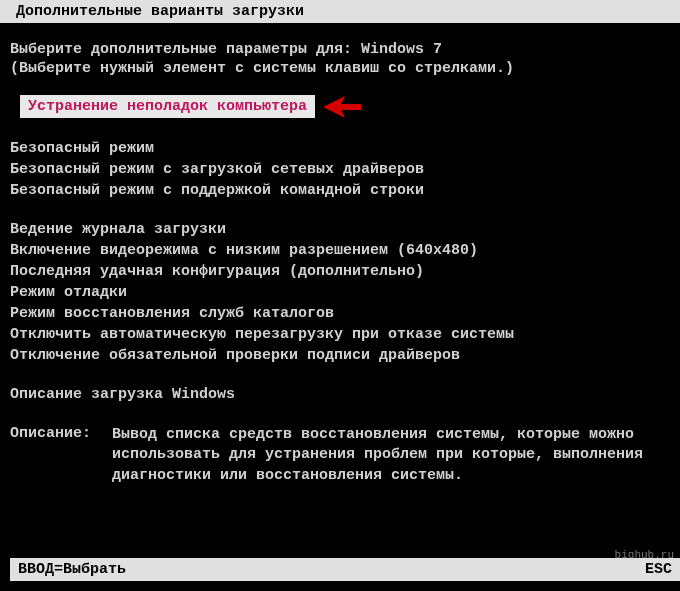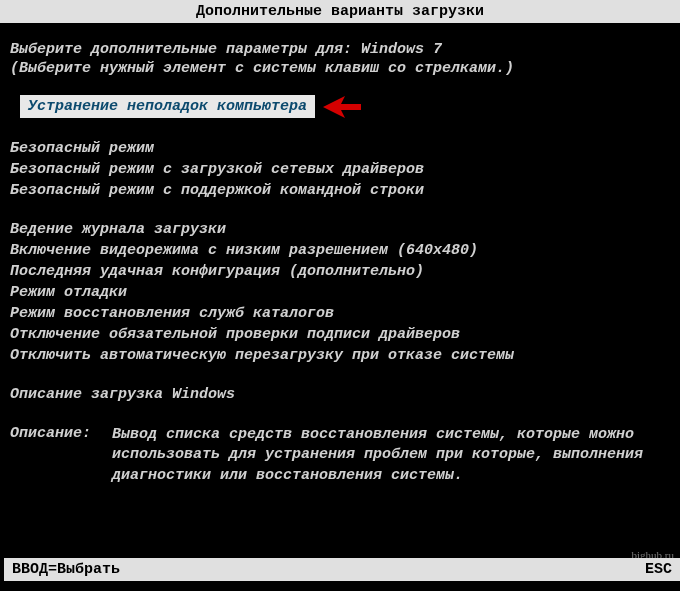--- a/index.html
+++ b/index.html
@@ -14,43 +14,41 @@
       color: #d0d0d0;
       font-family: 'Courier New', monospace;
       font-size: 15px;
       font-weight: bold;
       overflow: hidden;
       position: relative;
     }
     .title-bar {
       background: #e0e0e0;
       color: #000;
-      text-align: center;
-      padding: 3px 4px;
+      padding: 3px 16px;
       font-weight: bold;
     }
     .content {
       padding: 18px 11px 0 10px;
-      font-style: italic;
     }
     .prompt-line {
       margin-bottom: 2px;
     }
     .hint-line {
       margin-bottom: 18px;
     }
     .selected-row {
       display: flex;
       align-items: center;
       margin-bottom: 22px;
       margin-left: 10px;
     }
     .selected-item {
       background: #e8e8e8;
-      color: #0c4a6e;
+      color: #be185d;
       padding: 3px 8px;
       font-weight: bold;
     }
     .arrow-icon {
       margin-left: 8px;
       display: inline-flex;
     }
     .menu-group {
     }
     .menu-item {
@@ -67,37 +65,37 @@
     .desc-label {
       white-space: nowrap;
       margin-right: 21px;
     }
     .desc-text {
       line-height: 1.35;
     }
     .footer-bar {
       position: absolute;
       bottom: 10px;
-      left: 4px;
+      left: 10px;
       right: 0;
       background: #e0e0e0;
       color: #000;
       padding: 3px 8px;
       display: flex;
       justify-content: space-between;
       align-items: center;
       font-weight: bold;
     }
     .watermark {
       position: absolute;
       right: 6px;
       bottom: 30px;
       font-size: 11px;
       color: #777;
-      font-family: Liberation Serif, serif;
+      font-family: Liberation Mono, monospace;
       font-weight: normal;
     }
   </style>
 </head>
 <body>
 
 <div class="title-bar">
   <span>Дополнительные варианты загрузки</span>
 </div>
 
@@ -121,22 +119,22 @@
   </div>
 
   <div class="gap"></div>
 
   <div class="menu-group">
     <div class="menu-item">Ведение журнала загрузки</div>
     <div class="menu-item">Включение видеорежима с низким разрешением (640x480)</div>
     <div class="menu-item">Последняя удачная конфигурация (дополнительно)</div>
     <div class="menu-item">Режим отладки</div>
     <div class="menu-item">Режим восстановления служб каталогов</div>
+    <div class="menu-item">Отключить автоматическую перезагрузку при отказе системы</div>
     <div class="menu-item">Отключение обязательной проверки подписи драйверов</div>
-    <div class="menu-item">Отключить автоматическую перезагрузку при отказе системы</div>
   </div>
 
   <div class="gap"></div>
 
   <div class="menu-group">
     <div class="menu-item">Описание загрузка Windows</div>
   </div>
 
   <div class="description">
     <div class="desc-label">Описание:</div>

